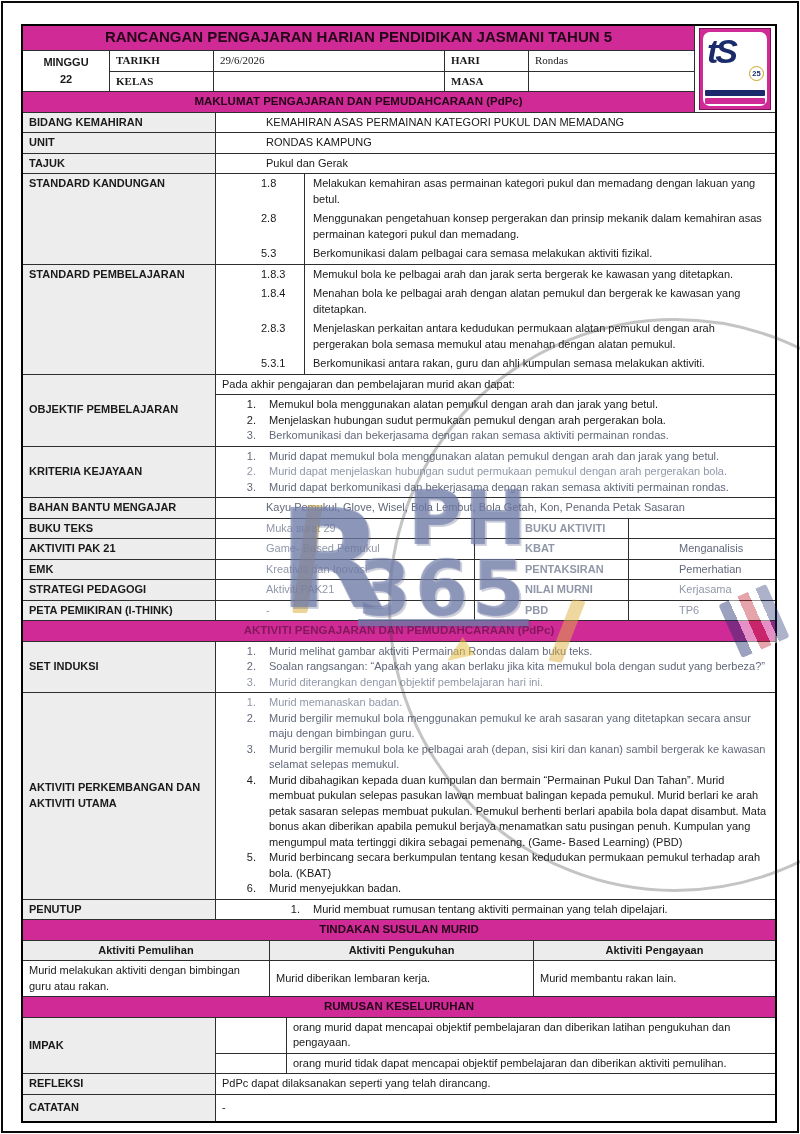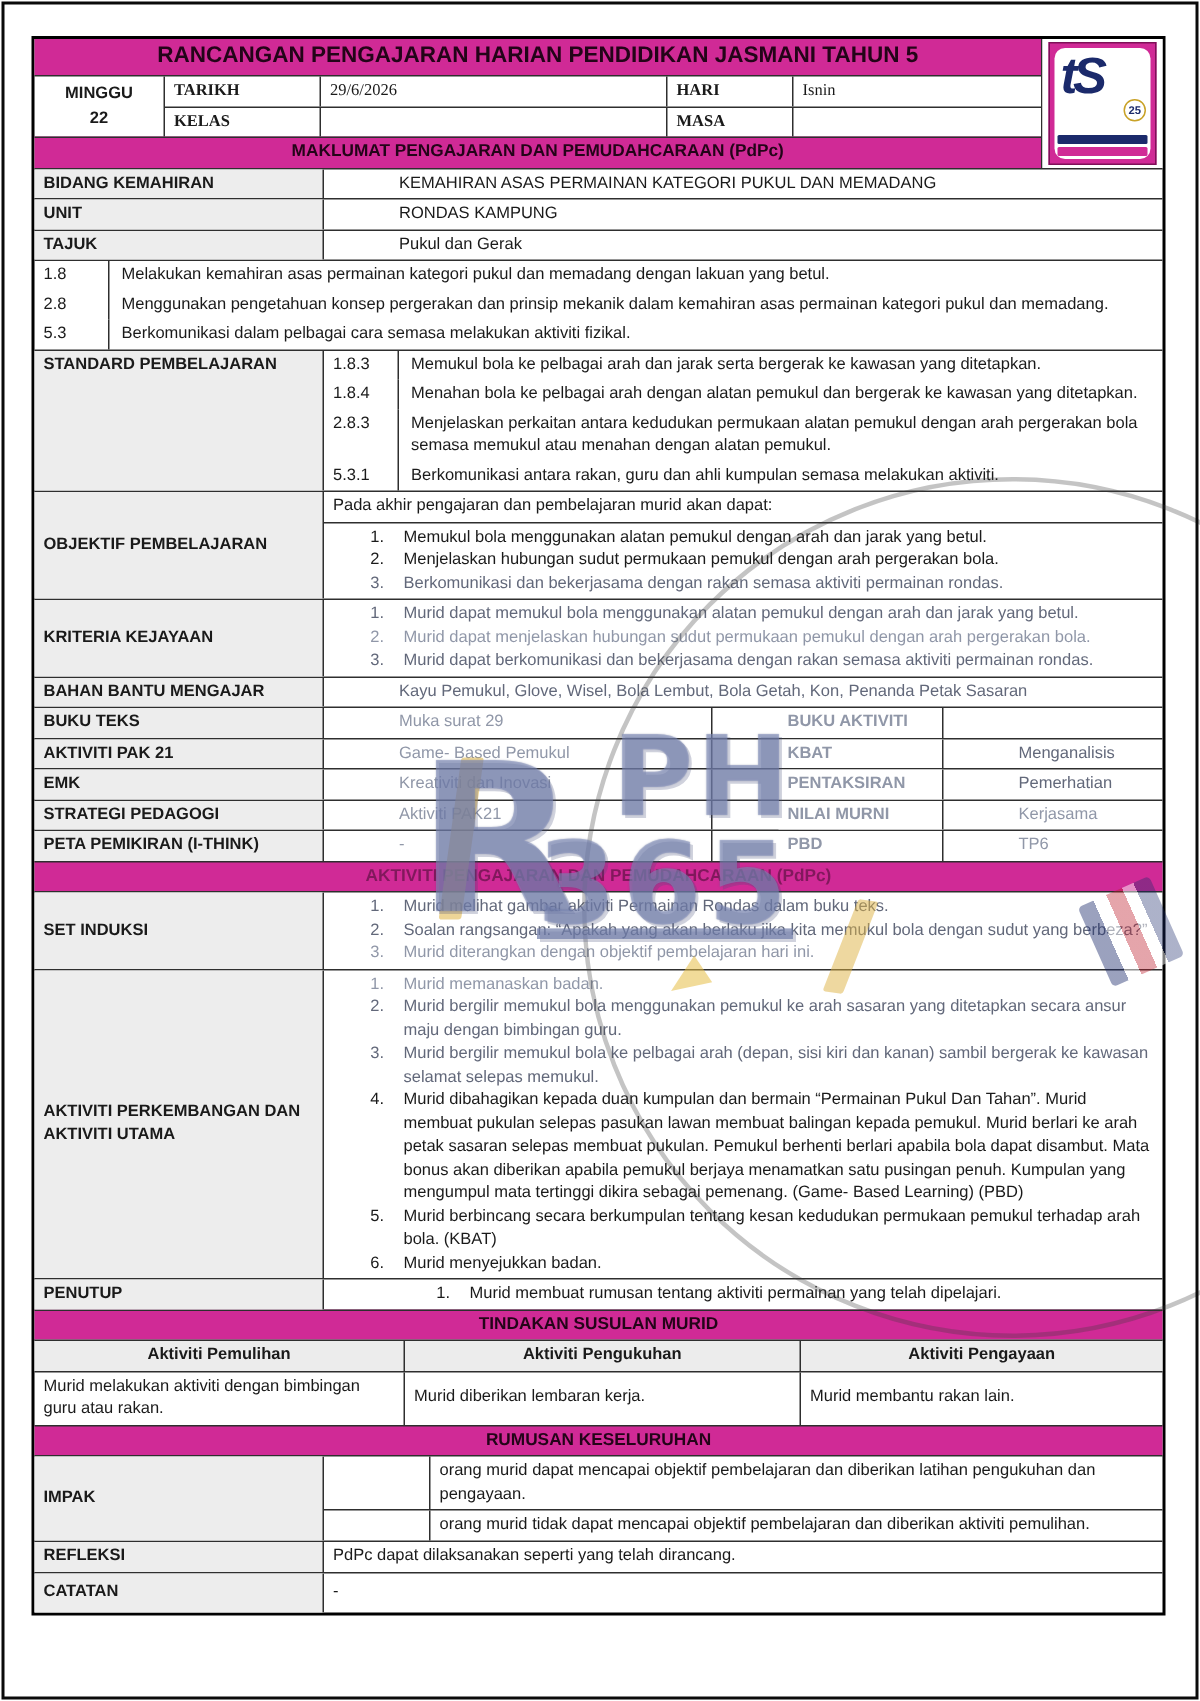--- a/index.html
+++ b/index.html
@@ -67,21 +67,21 @@
   
   .r{display:flex;border-top:1px solid var(--bdr);}
   .lab{
     width:193px;background:var(--labbg);font-weight:bold;padding:2px 6px;
     border-right:1px solid var(--bdr);display:flex;align-items:center;box-sizing:border-box;
   }
   .lab.top{align-items:flex-start;}
   .val{flex:1;padding:2px 6px;display:flex;align-items:center;min-width:0;box-sizing:border-box;}
   .valblock{flex:1;min-width:0;box-sizing:border-box;}
   .minh18{min-height:18px;gap:44px;}
-  .codecol{display:flex;flex:1;min-width:0;}
+  .codecol{display:flex;flex:1;min-width:0;padding-left:39px;}
   .std-item{display:flex;}
   .std-code{width:50px;border-right:1px solid var(--bdr);padding:2px 6px;box-sizing:border-box;flex:none;}
   .std-text{flex:1;padding:2px 8px;min-width:0;}
   .intro{padding:2px 6px;border-bottom:1px solid var(--bdr);}
   .li{display:flex;padding:0 6px;}
   .li-n{width:34px;text-align:right;padding-right:13px;flex:none;}
   .li-t{flex:1;min-width:0;}
   .list{padding:2px 0;}
   
   .c4-val1{width:215px;border-right:1px solid var(--bdr);padding:2px 6px;box-sizing:border-box;display:flex;align-items:center;}
@@ -153,21 +153,21 @@
         <div class="hdr">
           <div class="minggu-cell">
             <span>MINGGU</span>
             <span>22</span>
           </div>
           <div class="hdr-right">
             <div class="hrow">
               <div class="hcell hlab1">TARIKH</div>
               <div class="hcell hval1">29/6/2026</div>
               <div class="hcell hlab2">HARI</div>
-              <div class="hcell hval2">Isnin</div>
+              <div class="hcell hval2">Rondas</div>
             </div>
             <div class="hrow">
               <div class="hcell hlab1">KELAS</div>
               <div class="hcell hval1"></div>
               <div class="hcell hlab2">MASA</div>
               <div class="hcell hval2"></div>
             </div>
           </div>
         </div>
         <div class="band">MAKLUMAT PENGAJARAN DAN PEMUDAHCARAAN (PdPc)</div>
@@ -191,20 +191,21 @@
     <div class="r minh18">
       <div class="lab">UNIT</div>
       <div class="val">RONDAS KAMPUNG</div>
     </div>
     <div class="r minh18">
       <div class="lab">TAJUK</div>
       <div class="val">Pukul dan Gerak</div>
     </div>
 
     <div class="r">
+      <div class="lab top">STANDARD KANDUNGAN</div>
       <div class="codecol">
         <div class="valblock">
           <div class="std-item">
             <div class="std-code">1.8</div>
             <div class="std-text">Melakukan kemahiran asas permainan kategori pukul dan memadang dengan lakuan yang betul.</div>
           </div>
           <div class="std-item">
             <div class="std-code">2.8</div>
             <div class="std-text">Menggunakan pengetahuan konsep pergerakan dan prinsip mekanik dalam kemahiran asas permainan kategori pukul dan memadang.</div>
           </div>

